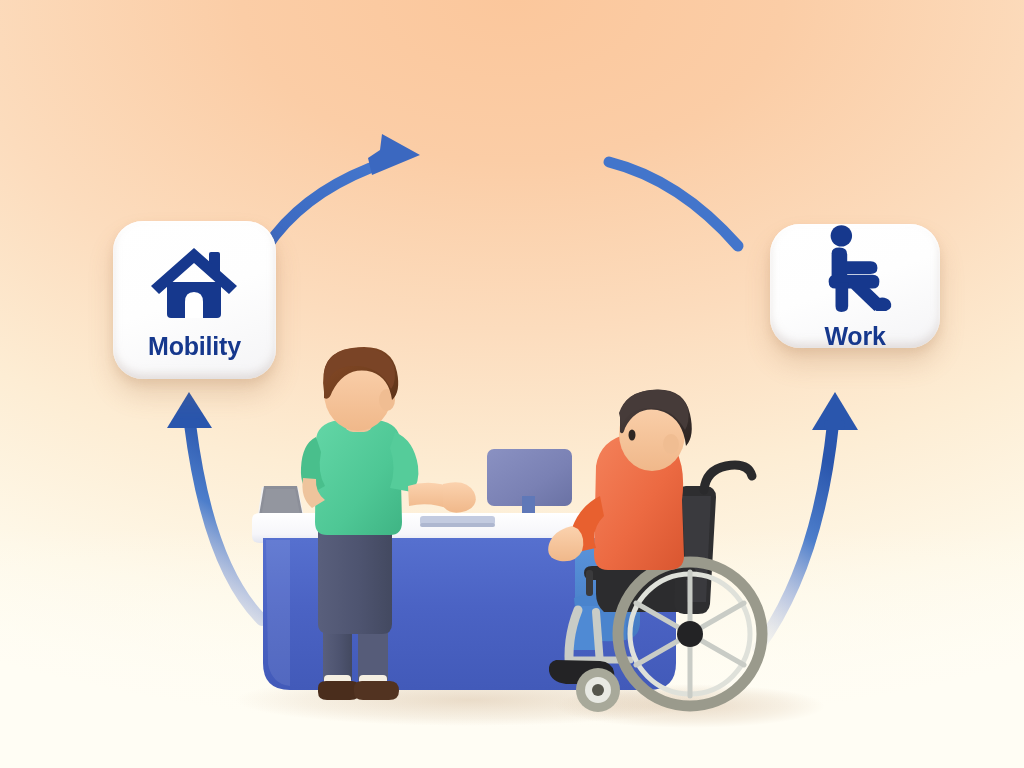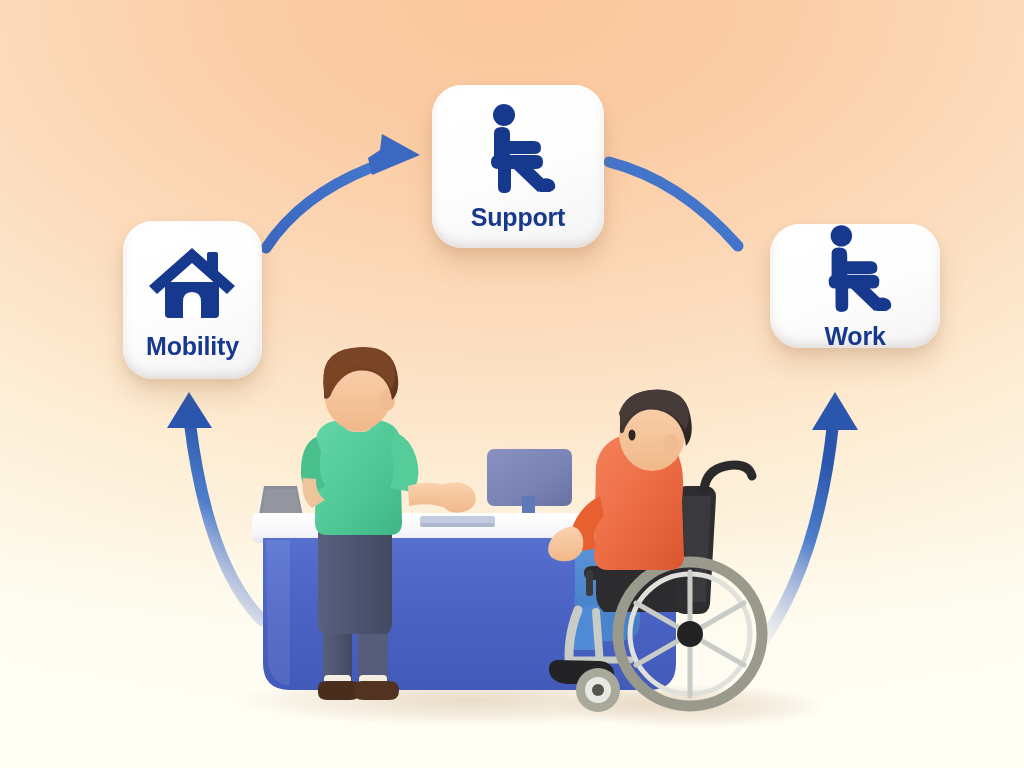--- a/index.html
+++ b/index.html
@@ -61,21 +61,21 @@
     flex: 0 0 auto;
   }
   .card .card-label {
     font-weight: bold;
     color: #16388d;
     letter-spacing: -0.2px;
     line-height: 1;
     text-align: center;
   }
 
-  #card-mobility { left: 123px; top: 221px; width: 139px; height: 158px; }
+  #card-mobility { left: 113px; top: 221px; width: 163px; height: 158px; }
   #card-mobility .card-label { font-size: 25px; margin-top: 12px; }
 
   #card-support  { left: 432px; top: 85px;  width: 172px; height: 163px; }
   #card-support .card-label { font-size: 25px; margin-top: 10px; }
 
   #card-work     { left: 770px; top: 224px; width: 170px; height: 124px; }
   #card-work .card-label { font-size: 25px; margin-top: 10px; }
 
   
   #illustration {
@@ -328,41 +328,20 @@
         <path d="M47 6 L90 44 L82 52 L47 21 L12 52 L4 44 Z" fill="#16388d"></path>
 
         <path d="M20 40 L74 40 L74 72 Q74 76 70 76 L24 76 Q20 76 20 72 Z" fill="#16388d"></path>
 
         <path d="M38 76 L38 60 Q38 50 47 50 Q56 50 56 60 L56 76 Z" fill="#ffffff"></path>
       </svg>
     </div>
     <div class="card-label">Mobility</div>
   </div>
 
-  <div class="card" id="card-support">
-    <div class="icon-wrap">
-      <svg width="80" height="92" viewBox="0 0 80 92" aria-hidden="true">
-
-        <circle cx="26" cy="12" r="11" fill="#16388d"></circle>
-
-        <path d="M16 30 Q16 24 24 24 Q32 24 32 31 L32 58 Q32 65 24 65 Q16 65 16 58 Z" fill="#16388d"></path>
-
-        <path d="M20 52 L58 52 Q65 52 65 59 Q65 66 58 66 L20 66 Q13 66 13 59 Q13 52 20 52 Z" fill="#16388d"></path>
-
-        <path d="M30 38 L56 38 Q63 38 63 45 Q63 51 56 51 L30 51 Z" fill="#16388d"></path>
-
-        <path d="M46 57 L70 80 L60 89 L36 66 Z" fill="#16388d"></path>
-
-        <path d="M58 78 Q70 72 76 79 Q80 86 72 89 L62 89 Q56 86 58 80 Z" fill="#16388d"></path>
-
-        <path d="M20 60 L33 60 L33 84 Q33 90 26 90 Q20 90 20 84 Z" fill="#16388d"></path>
-      </svg>
-    </div>
-    <div class="card-label">Support</div>
-  </div>
 
   <div class="card" id="card-work">
     <div class="icon-wrap">
       <svg width="78" height="90" viewBox="0 0 80 92" aria-hidden="true">
         <circle cx="26" cy="12" r="11" fill="#16388d"></circle>
         <path d="M16 30 Q16 24 24 24 Q32 24 32 31 L32 58 Q32 65 24 65 Q16 65 16 58 Z" fill="#16388d"></path>
         <path d="M20 52 L58 52 Q65 52 65 59 Q65 66 58 66 L20 66 Q13 66 13 59 Q13 52 20 52 Z" fill="#16388d"></path>
         <path d="M30 38 L56 38 Q63 38 63 45 Q63 51 56 51 L30 51 Z" fill="#16388d"></path>
         <path d="M46 57 L70 80 L60 89 L36 66 Z" fill="#16388d"></path>
         <path d="M58 78 Q70 72 76 79 Q80 86 72 89 L62 89 Q56 86 58 80 Z" fill="#16388d"></path>

